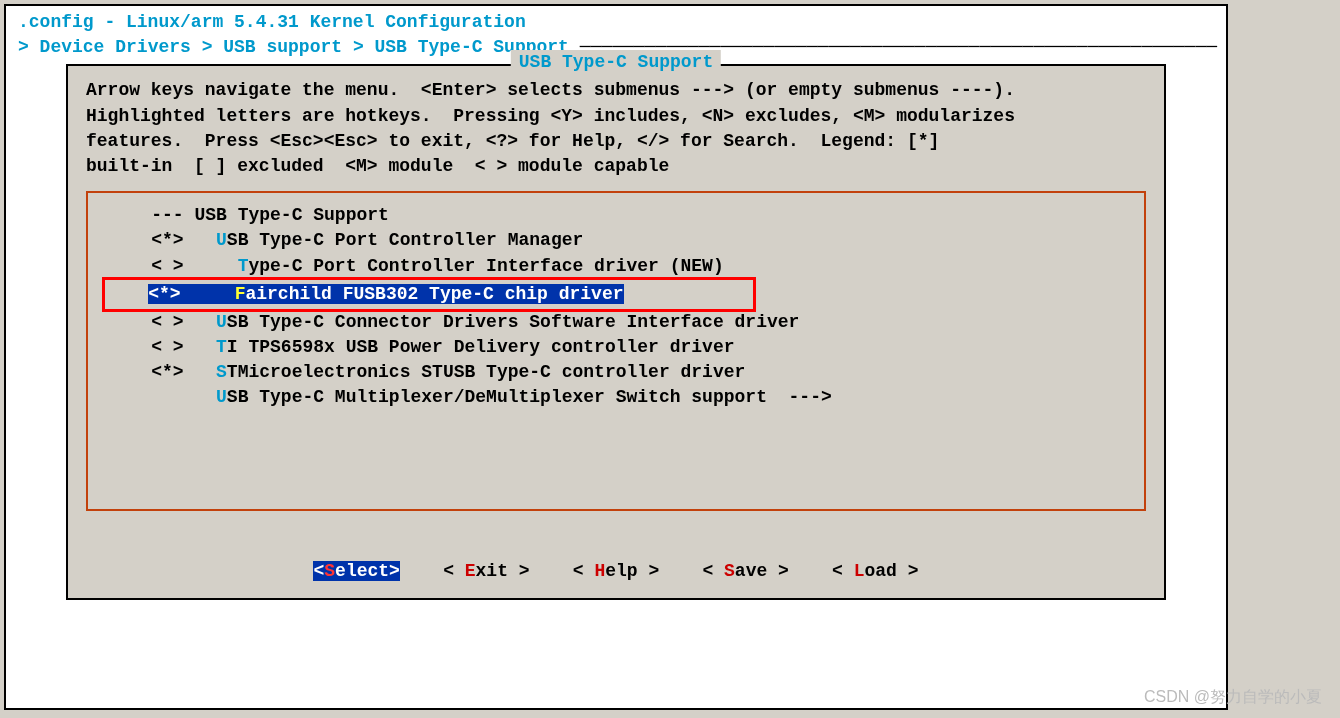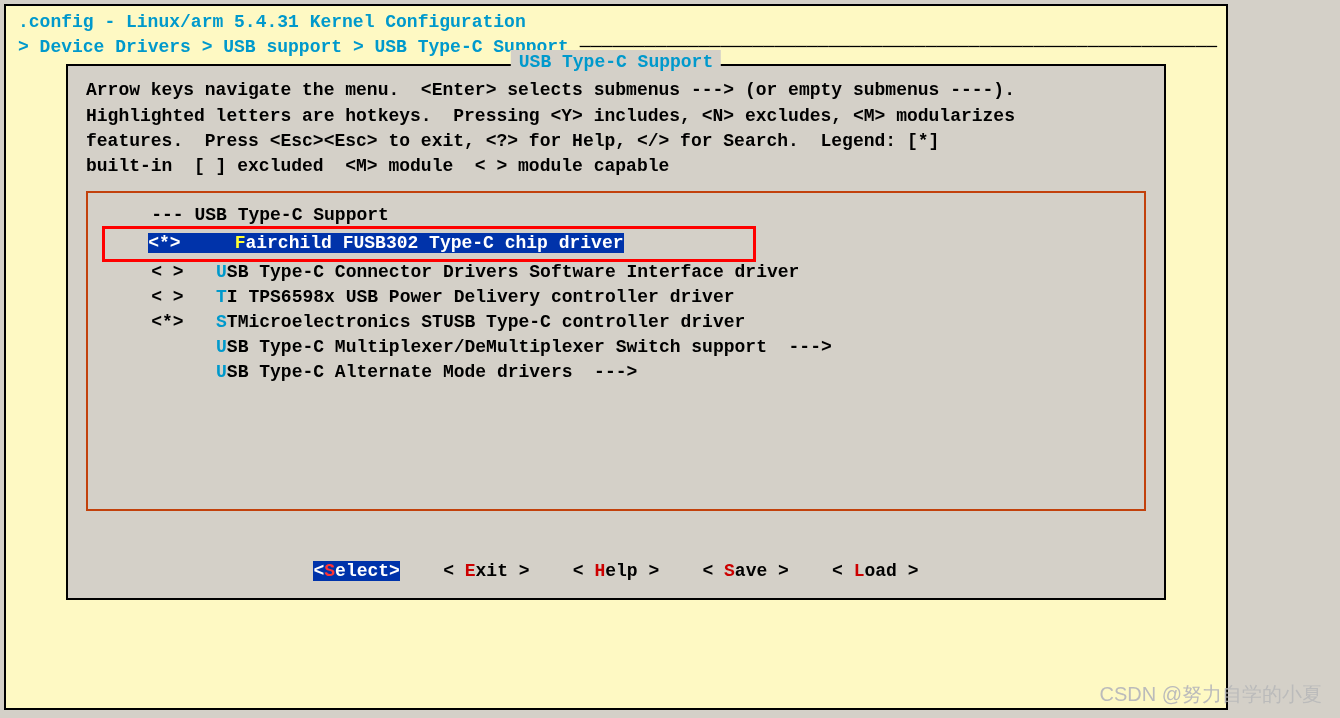--- a/index.html
+++ b/index.html
@@ -8,21 +8,21 @@
     font-family: "Courier New", monospace;
     font-size: 18px;
     font-weight: bold;
     line-height: 1.4;
     width: 1340px;
     height: 718px;
     overflow: hidden;
   }
   .terminal-window {
     border: 2px solid #000;
-    background: #fef9c3;
+    background: #ffffff;
     width: 1224px;
     height: 706px;
     margin: 4px;
     position: relative;
   }
   .title-bar {
     color: #0099cc;
     padding: 4px 12px 0 12px;
     white-space: pre;
   }
@@ -89,21 +89,21 @@
     color: #ff3333;
   }
   .btn-sel .angle { color: #fff; }
   .btn-hot { color: #cc0000; }
   .btn-normal { color: #000; }
   .watermark {
     position: absolute;
     bottom: 10px;
     right: 18px;
     color: #bbbbbb;
-    font-size: 20px;
+    font-size: 16px;
     font-weight: normal;
     font-family: sans-serif;
     z-index: 10;
   }
   .shadow-wrap {
     position: relative;
   }
   .shadow {
     position: absolute;
     background: #000;
@@ -128,26 +128,27 @@
     <div class="outer-panel">
       <div class="panel-title">USB Type-C Support</div>
 
       <div class="help-text">Arrow keys navigate the menu.  &lt;Enter&gt; selects submenus ---&gt; (or empty submenus ----).
 Highlighted letters are hotkeys.  Pressing &lt;Y&gt; includes, &lt;N&gt; excludes, &lt;M&gt; modularizes
 features.  Press &lt;Esc&gt;&lt;Esc&gt; to exit, &lt;?&gt; for Help, &lt;/&gt; for Search.  Legend: [*]
 built-in  [ ] excluded  &lt;M&gt; module  &lt; &gt; module capable</div>
 
       <div class="menu-panel">
         <div class="menu-line"><span>    --- </span><span>USB Type-C Support</span></div>
+        <div class="menu-line"><span>    &lt;*&gt;   </span><span class="hotkey">U</span><span>SB Type-C Port Controller Manager</span></div>
+        <div class="menu-line"><span>    &lt; &gt;     </span><span class="hotkey">T</span><span>ype-C Port Controller Interface driver (NEW)</span></div>
         <div class="menu-line"><span class="red-box">    <span class="selected"><span>&lt;*&gt;     </span><span class="hotkey-sel">F</span><span>airchild FUSB302 Type-C chip driver</span></span>            </span></div>
         <div class="menu-line"><span>    &lt; &gt;   </span><span class="hotkey">U</span><span>SB Type-C Connector Drivers Software Interface driver</span></div>
         <div class="menu-line"><span>    &lt; &gt;   </span><span class="hotkey">T</span><span>I TPS6598x USB Power Delivery controller driver</span></div>
         <div class="menu-line"><span>    &lt;*&gt;   </span><span class="hotkey">S</span><span>TMicroelectronics STUSB Type-C controller driver</span></div>
         <div class="menu-line"><span>          </span><span class="hotkey">U</span><span>SB Type-C Multiplexer/DeMultiplexer Switch support  ---&gt;</span></div>
-        <div class="menu-line"><span>          </span><span class="hotkey">U</span><span>SB Type-C Alternate Mode drivers  ---&gt;</span></div>
       </div>
 
       <div class="bottom-buttons">    <span class="btn-sel"><span class="angle">&lt;</span><span>S</span><span class="angle">elect</span><span class="angle">&gt;</span></span>    <span class="btn-normal"><span>&lt; </span><span class="btn-hot">E</span><span>xit</span><span> &gt;</span></span>    <span class="btn-normal"><span>&lt; </span><span class="btn-hot">H</span><span>elp</span><span> &gt;</span></span>    <span class="btn-normal"><span>&lt; </span><span class="btn-hot">S</span><span>ave</span><span> &gt;</span></span>    <span class="btn-normal"><span>&lt; </span><span class="btn-hot">L</span><span>oad</span><span> &gt;</span></span>    </div>
     </div>
   </div>
 
 </div>
 
 <div class="watermark">CSDN @努力自学的小夏</div>
 

